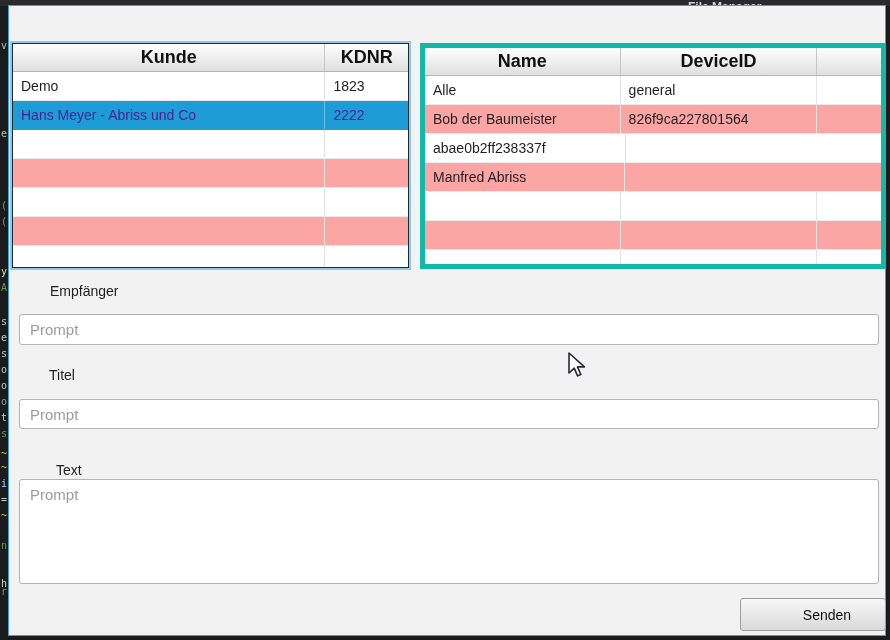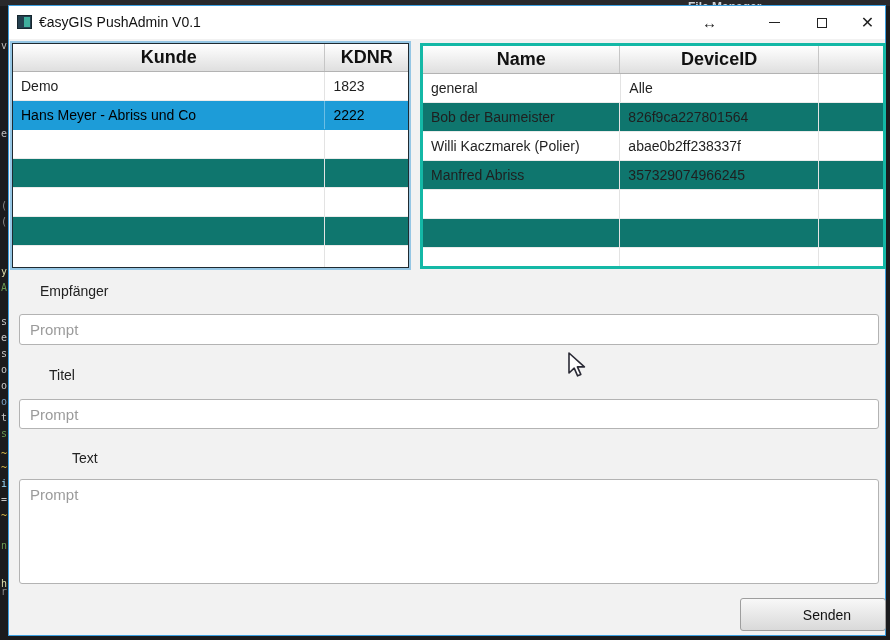--- a/index.html
+++ b/index.html
@@ -22,39 +22,39 @@
   .title-text { position:absolute; left:30px; top:8px; font-size:14px; color:#111; white-space:nowrap; }
   .caption-btn { position:absolute; top:0; width:45px; height:33px; display:flex; align-items:center; justify-content:center; color:#222; }
   .cap-resize { left:678px; font-size:15px; }
   .cap-min { left:743px; } .cap-min i { display:block; width:11px; height:0; border-top:1px solid #222; }
   .cap-max { left:790px; } .cap-max i { display:block; width:10px; height:10px; border:1px solid #222; }
   .cap-close { left:836px; font-size:16px; }
 
   
   .gtable { position:absolute; top:37px; background:#fff; overflow:hidden; }
   .gtable.focused { left:3px; width:397px; height:225px; border:1px solid #1f2a30; box-shadow:0 0 0 2px rgba(72,162,216,0.55); }
-  .gtable.plain { left:411px; width:466px; height:226px; border:3px solid #14b8a6;text-align:center; }
+  .gtable.plain { left:411px; width:466px; height:226px; border:5px solid #14b8a6;text-align:center; }
   .thead { display:flex; height:28px; background:linear-gradient(#ffffff,#dfdfdf); border-bottom:1px solid #b3b3b3; }
   .thcell { display:flex; align-items:center; justify-content:center; font-size:18px; font-weight:bold; color:#111; border-right:1px solid #c6c6c6; height:100%; }
   .thcell:last-child { border-right:none; }
   .trow { display:flex; height:29px; border-bottom:1px solid #ebebeb; background:#fff; }
-  .trow.alt { background:#0f766e; }
+  .trow.alt { background:#fca5a5; }
   .trow.selected { background:#1d9cd8; border-bottom-color:#1d9cd8; }
   .tcell { display:flex; align-items:center; padding:13px 8px; font-size:14px; color:#1f1f1f; border-right:1px solid #e3e3e3; height:100%; overflow:hidden; white-space:nowrap; }
   .tcell:last-child { border-right:none; }
-  .trow.selected .tcell { color:#000000; border-right-color:rgba(255,255,255,0.35); }
+  .trow.selected .tcell { color:#4c1d95; border-right-color:rgba(255,255,255,0.35); }
   
   .lt-c0 { width:314px; } .lt-c1 { width:83px; }
   .rt-c0 { width:200px; } .rt-c1 { width:201px; } .rt-c2 { width:65px; }
 
   
   .form-label { position:absolute; font-size:14px; color:#222; }
-  .lbl-empf { left:31px; top:277px; }
+  .lbl-empf { left:41px; top:277px; }
   .lbl-titel { left:40px; top:361px; }
-  .lbl-text { left:47px; top:444px;margin-left:16px; }
+  .lbl-text { left:47px; top:456px; }
   .prompt-input { position:absolute; left:10px; width:860px; height:31px; background:#fff; border:1px solid #b3b3b3; border-radius:3px; font-family:"Liberation Sans",sans-serif; font-size:15px; color:#222; padding:0 10px; outline:none; }
   .prompt-input::placeholder, .prompt-area::placeholder { color:#9b9b9b; opacity:1; }
   .in-empf { top:308px; } .in-titel { top:393px; height:30px; }
   .prompt-area { position:absolute; left:10px; top:473px; width:860px; height:105px; background:#fff; border:1px solid #b3b3b3; border-radius:3px; font-family:"Liberation Sans",sans-serif; font-size:15px; color:#222; padding:6px 10px; resize:none; outline:none; }
   .send-btn { position:absolute; left:731px; top:592px; width:146px; height:33px; background:linear-gradient(#f8f8f8,#d9d9d9); border:1px solid #9e9e9e; border-radius:3px; font-family:"Liberation Sans",sans-serif; font-size:14px; color:#111;padding-left:28px; }
 
   .mouse-cursor { position:absolute; left:568px; top:352px; width:22px; height:30px; pointer-events:none; z-index:50; }
 </style>
 </head>
 <body>
@@ -83,32 +83,20 @@
     <span style="top: 478px; color: rgb(156, 220, 254);">i</span>
     <span style="top: 494px; color: rgb(200, 200, 200);">=</span>
     <span style="top: 510px; color: rgb(215, 186, 74);">~</span>
     <span style="top: 540px; color: rgb(106, 153, 85);">n</span>
     <span style="top: 586px; color: rgb(138, 138, 138);">r</span>
     <span style="top: 578px; color: rgb(220, 220, 170);">h</span>
   </div>
 
 <div class="app-window">
 
-  <div class="titlebar">
-    <span class="app-icon"></span>
-    <span class="title-text">€asyGIS PushAdmin V0.1</span>
-    <span class="caption-btn cap-resize">↔</span>
-    <span class="caption-btn cap-min">
-        <i></i>
-      </span>
-    <span class="caption-btn cap-max">
-        <i></i>
-      </span>
-    <span class="caption-btn cap-close">✕</span>
-  </div>
 
   <div class="gtable focused">
     <div class="thead">
       <div class="thcell lt-c0">Kunde</div>
       <div class="thcell lt-c1">KDNR</div>
     </div>
     <div class="trow">
       <div class="tcell lt-c0">Demo</div>
       <div class="tcell lt-c1">1823</div>
     </div>
@@ -138,37 +126,35 @@
       </div>
   </div>
 
   <div class="gtable plain">
     <div class="thead">
       <div class="thcell rt-c0">Name</div>
       <div class="thcell rt-c1">DeviceID</div>
       <div class="thcell rt-c2"></div>
     </div>
     <div class="trow">
+      <div class="tcell rt-c0">Alle</div>
       <div class="tcell rt-c1">general</div>
-      <div class="tcell rt-c0">Alle</div>
       <div class="tcell rt-c2"></div>
     </div>
     <div class="trow alt">
       <div class="tcell rt-c0">Bob der Baumeister</div>
       <div class="tcell rt-c1">826f9ca227801564</div>
       <div class="tcell rt-c2"></div>
     </div>
     <div class="trow">
-      <div class="tcell rt-c0">Willi Kaczmarek (Polier)</div>
       <div class="tcell rt-c1">abae0b2ff238337f</div>
       <div class="tcell rt-c2"></div>
     </div>
     <div class="trow alt">
       <div class="tcell rt-c0">Manfred Abriss</div>
-      <div class="tcell rt-c1">357329074966245</div>
       <div class="tcell rt-c2"></div>
     </div>
     <div class="trow">
         <div class="tcell rt-c0"></div>
         <div class="tcell rt-c1"></div>
         <div class="tcell rt-c2"></div>
       </div>
     <div class="trow alt">
         <div class="tcell rt-c0"></div>
         <div class="tcell rt-c1"></div>

